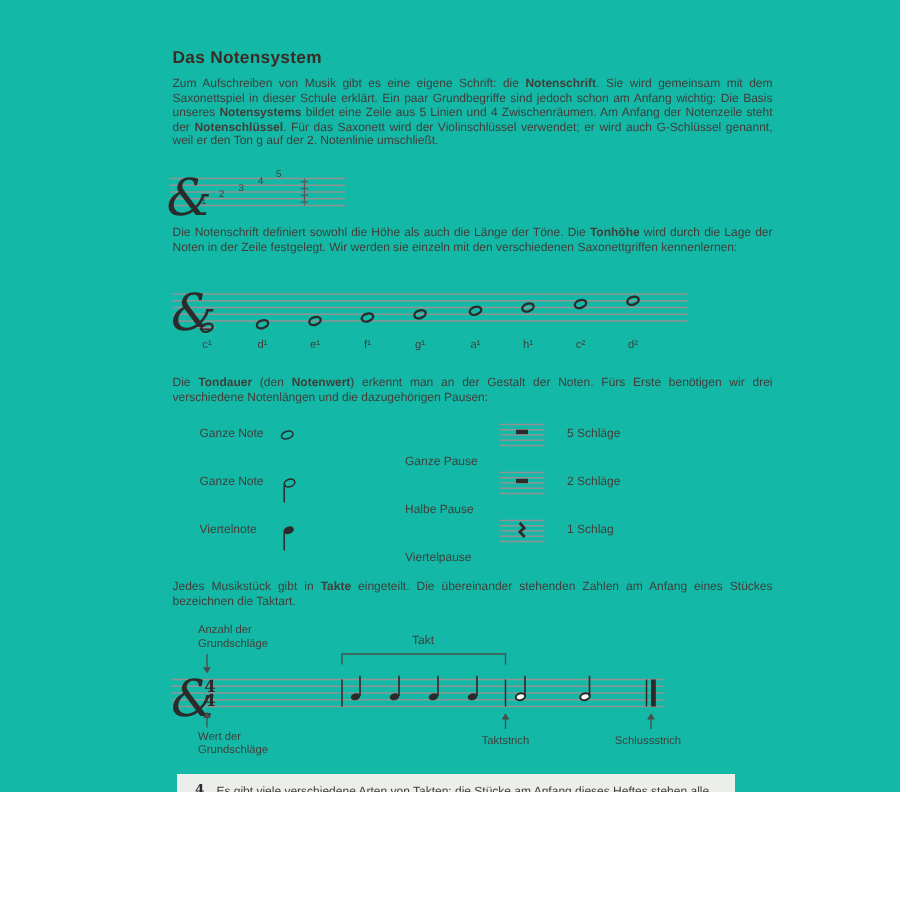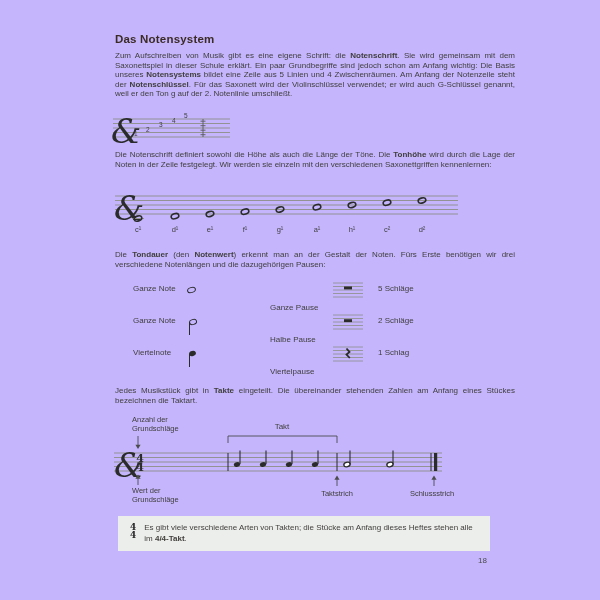--- a/index.html
+++ b/index.html
@@ -1,19 +1,19 @@
 <!DOCTYPE html>
 <html style="--c-title: #3c2b25; --c-body: #403e3b; --c-staff: #939393; --c-ink: #2b2b2b; --c-box: #eceeec;"><head>
 <meta charset="utf-8">
 <style>
   :root{
     --c-title:#3c2b25; --c-body:#403e3b; --c-staff:#939393; --c-ink:#2b2b2b; --c-box:#eceeec;
   }
   html,body{margin:0;padding:0;background:#ffffff;}
-  .page{position:relative;width:600px;height:600px;background:#c4b5fd;overflow:hidden;
+  .page{position:relative;width:600px;height:528px;background:#14b8a6;overflow:hidden;
         font-family:"Liberation Sans", sans-serif;color:var(--c-body);}
   .abs{position:absolute;}
   .title{left:115px;top:33px;font-size:11.5px;font-weight:bold;color:var(--c-title);letter-spacing:.2px;}
   .para{left:115px;width:400px;font-size:8px;line-height:9.6px;text-align:justify;color:var(--c-body);}
   .b{font-weight:bold;}
   .pagenum{left:478px;top:556px;font-size:8px;color:#4c4c4c;}
   
   .drow{left:115px;width:400px;height:20px;font-size:8px;}
   .drow .lbl{position:absolute;left:18px;top:0;}
   .drow .plbl{position:absolute;left:155px;top:0;margin-top:19px;}

